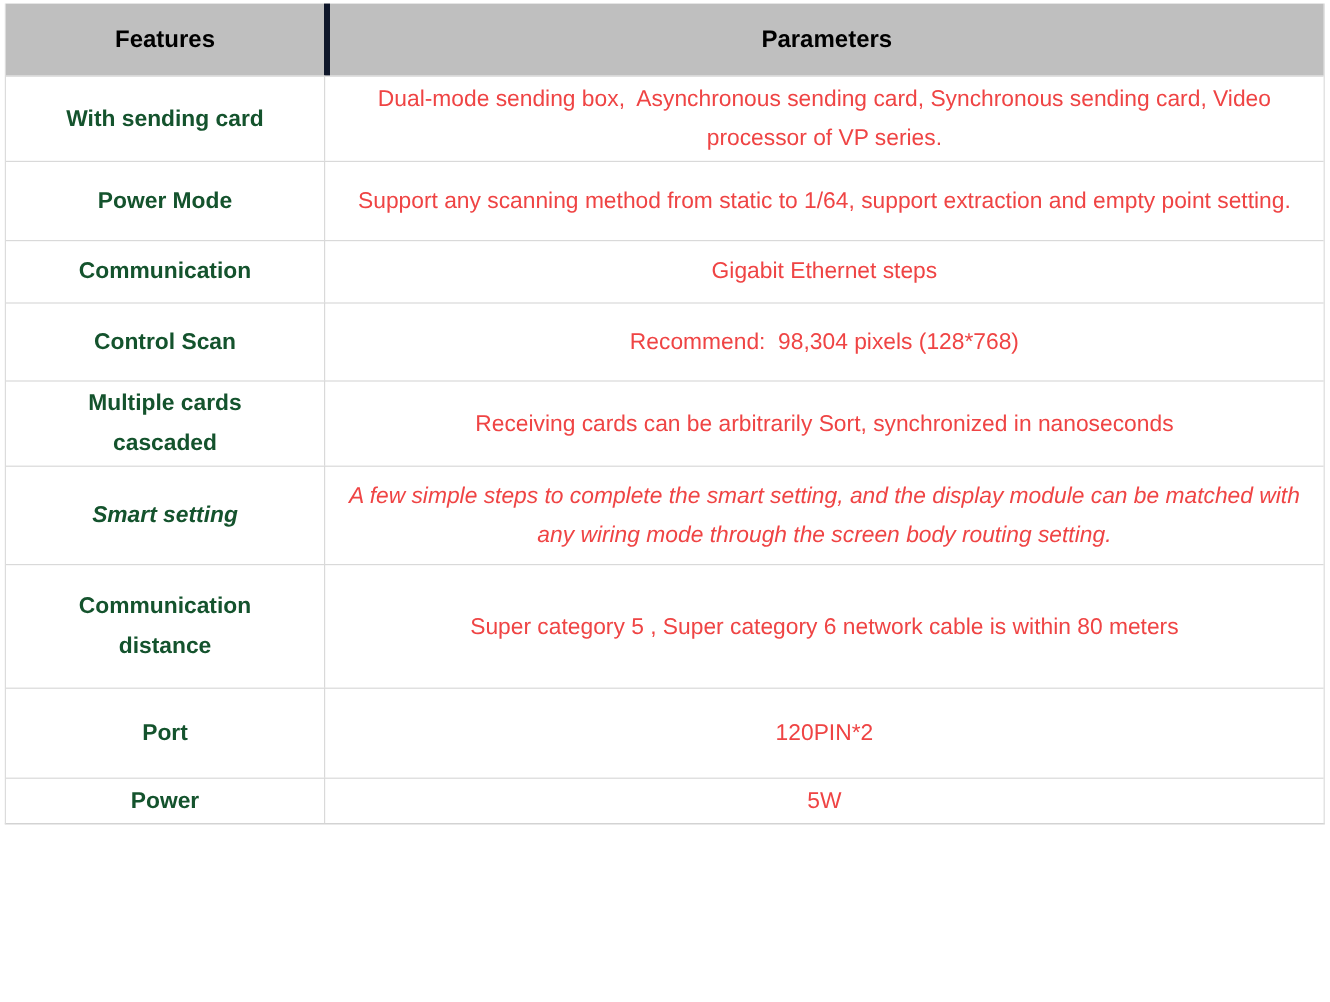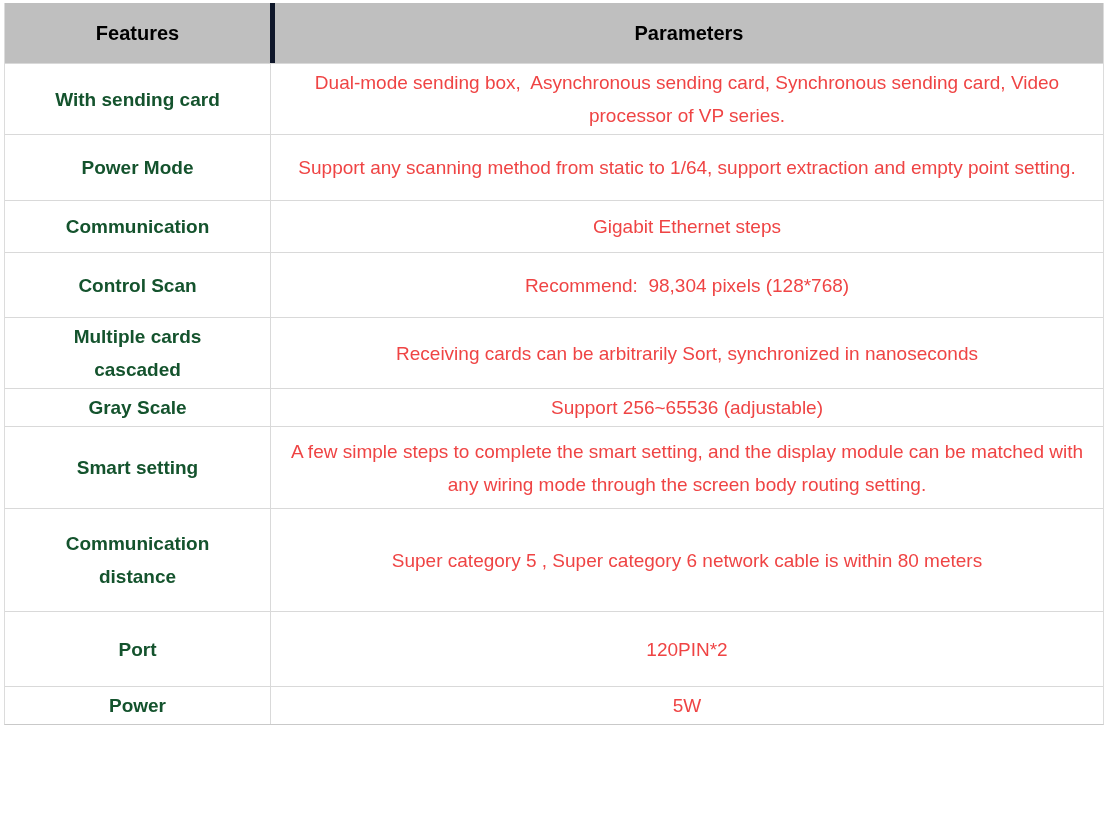--- a/index.html
+++ b/index.html
@@ -62,21 +62,21 @@
   }
   
   .rh-header { min-height: 60px; }
   .rh-r1  { min-height: 68px; }
   .rh-r2  { min-height: 66px; }
   .rh-r3  { min-height: 66px; }
   .rh-r4  { min-height: 52px; }
   .rh-r5  { min-height: 65px; }
   .rh-r6  { min-height: 64px; }
   .rh-r7  { min-height: 36px; }
-  .rh-r8  { min-height: 82px; }
+  .rh-r8  { min-height: 82px; font-style: italic; }
   .rh-r9  { min-height: 103px; }
   .rh-r10 { min-height: 75px; }
   .rh-r11 { min-height: 50px; }
   .rh-r12 { min-height: 37px; }
 </style>
 </head>
 <body>
 
 <div class="page">
   <div class="spec-table">
@@ -129,28 +129,20 @@
 
     <div class="row rh-r6">
       <div class="cell feature-cell">
         <span class="feature-label">Multiple cards cascaded</span>
       </div>
       <div class="cell param-cell">
         <span>Receiving cards can be arbitrarily Sort, synchronized in nanoseconds</span>
       </div>
     </div>
 
-    <div class="row rh-r7">
-      <div class="cell feature-cell">
-        <span class="feature-label">Gray Scale</span>
-      </div>
-      <div class="cell param-cell">
-        <span>Support 256~65536 (adjustable)</span>
-      </div>
-    </div>
 
     <div class="row rh-r8">
       <div class="cell feature-cell">
         <span class="feature-label">Smart setting</span>
       </div>
       <div class="cell param-cell">
         <span>A few simple steps to complete the smart setting, and the display module can be matched with any wiring mode through the screen body routing setting.</span>
       </div>
     </div>
 

